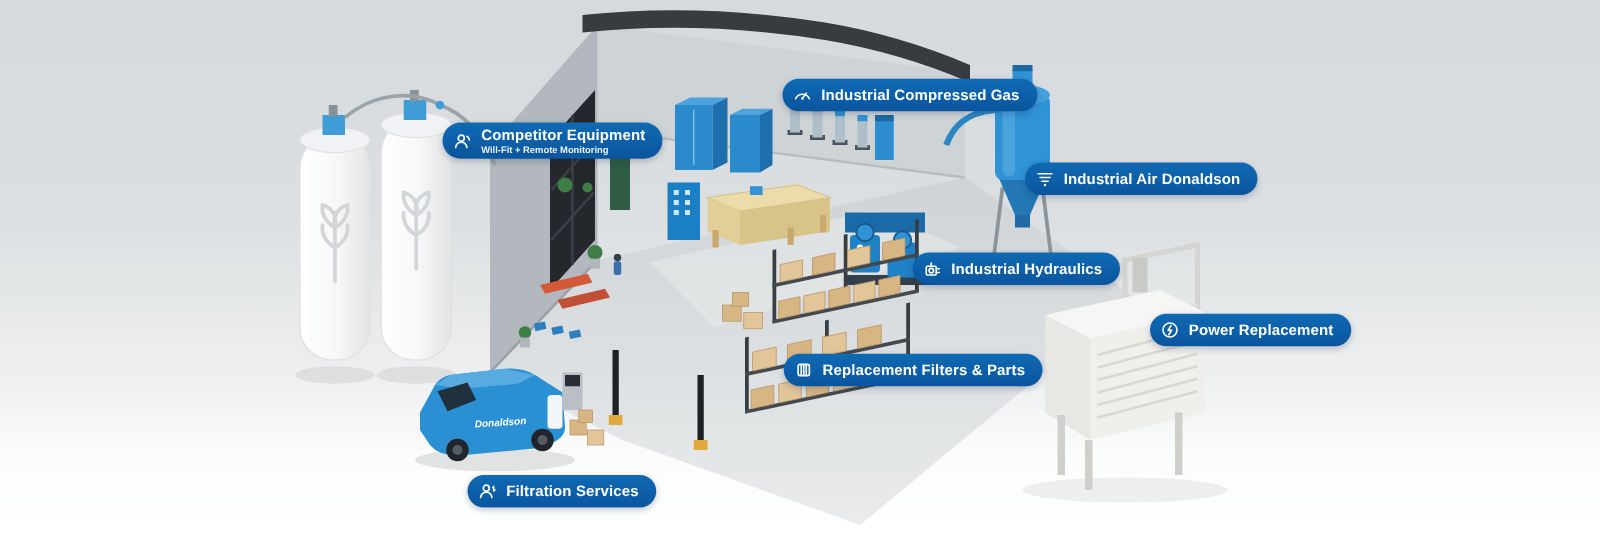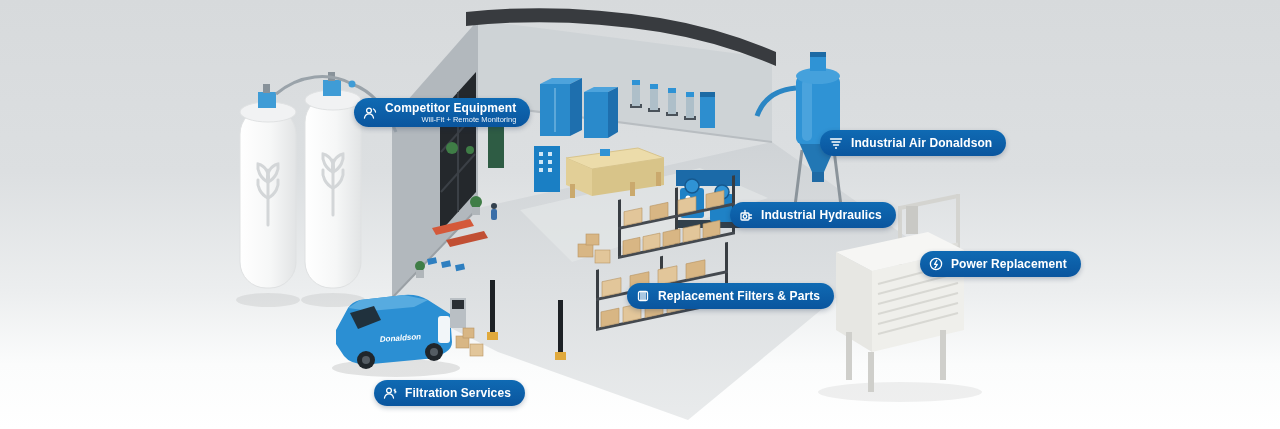--- a/index.html
+++ b/index.html
@@ -25,21 +25,21 @@
     box-shadow:0 2px 5px rgba(20,40,70,.25);
     cursor:pointer;
   }
   .pill-icon{
     display:inline-flex;align-items:center;justify-content:center;
     width:18px;height:18px;flex:0 0 18px;
   }
   .pill-icon svg{display:block;}
   .pill-text{display:flex;flex-direction:column;line-height:1.05;}
   .pill-title{font-size:12px;font-weight:bold;letter-spacing:.1px;}
-  .pill-sub{font-size:7.5px;font-weight:normal;opacity:.92;margin-top:1px;text-align:right;}
+  .pill-sub{font-size:7.5px;font-weight:bold;opacity:.92;margin-top:1px;}
 </style>
 </head>
 <body>
 
 <div class="stage">
 
   <svg class="scene-svg" width="1280" height="429" viewBox="0 0 1280 429">
     <defs>
       <linearGradient id="siloGrad" x1="0" y1="0" x2="1" y2="0">
         <stop offset="0" stop-color="#ffffff"></stop>
@@ -297,20 +297,32 @@
         <path d="M2.5 13 C3 9.8 5 8.8 7 8.8 C9 8.8 11 9.8 11.5 13"></path>
         <path d="M11.5 4 A4 4 0 0 1 13.5 7"></path>
       </svg>
     </span>
     <span class="pill-text">
       <span class="pill-title">Competitor Equipment</span>
       <span class="pill-sub">Will-Fit + Remote Monitoring</span>
     </span>
   </div>
 
+  <div class="pill" style="left:626px;top:63px">
+    <span class="pill-icon">
+      <svg width="16" height="16" viewBox="0 0 16 16" fill="none" stroke="#ffffff" stroke-width="1.3" stroke-linecap="round">
+        <path d="M2.5 11 A6 6 0 0 1 13.5 11"></path>
+        <line x1="8" y1="10.5" x2="11" y2="6.5"></line>
+        <circle cx="8" cy="10.8" r="1" fill="#ffffff" stroke="none"></circle>
+      </svg>
+    </span>
+    <span class="pill-text">
+      <span class="pill-title">Industrial Compressed Gas</span>
+    </span>
+  </div>
 
   <div class="pill" style="left:820px;top:130px">
     <span class="pill-icon">
       <svg width="16" height="16" viewBox="0 0 16 16" fill="none" stroke="#ffffff" stroke-width="1.3" stroke-linecap="round">
         <line x1="2.5" y1="4" x2="13.5" y2="4"></line>
         <line x1="4" y1="7" x2="12" y2="7"></line>
         <line x1="5.5" y1="10" x2="10.5" y2="10"></line>
         <circle cx="8" cy="13" r="1" fill="#ffffff" stroke="none"></circle>
       </svg>
     </span>

